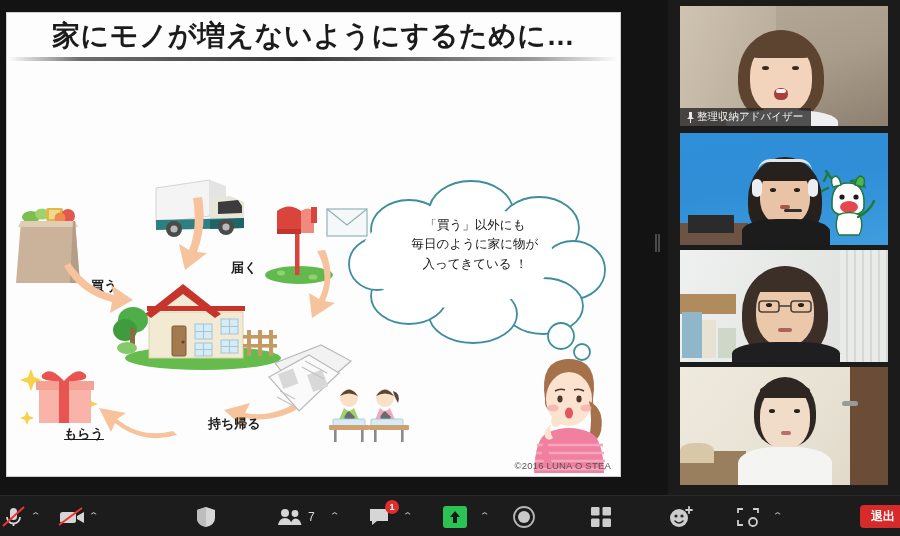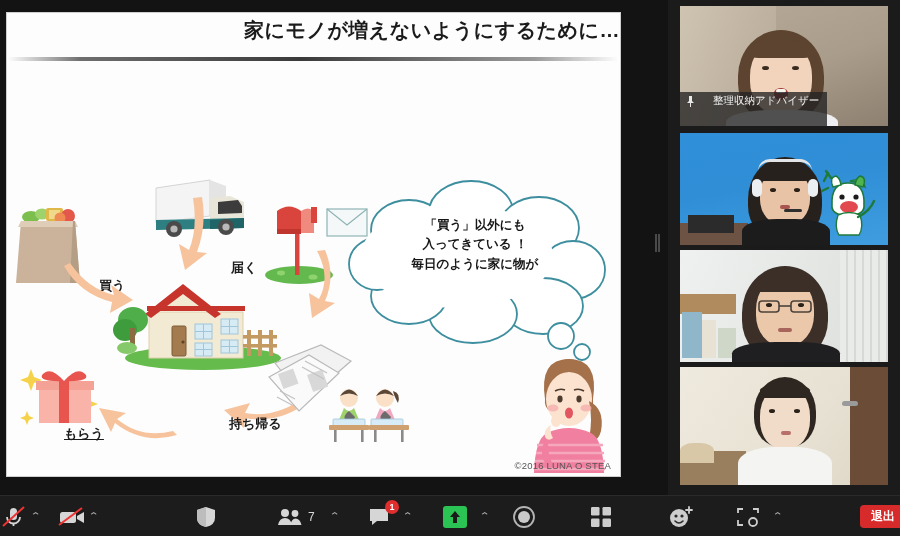--- a/index.html
+++ b/index.html
@@ -4,50 +4,50 @@
 <style>
   html,body{margin:0;padding:0;background:#000;}
   body{width:900px;height:536px;overflow:hidden;
        font-family:"Liberation Sans","DejaVu Sans",sans-serif;}
   #app{position:relative;width:900px;height:536px;background:#1a1a1a;overflow:hidden;}
 
   
   #stage{position:absolute;left:0;top:0;width:668px;height:495px;background:#131313;}
   #slide{position:absolute;left:7px;top:13px;width:613px;height:463px;background:#fdfdfd;
          box-shadow:0 0 0 1px #cfcfcf;overflow:hidden;}
-  .slide-title{position:absolute;left:0;top:4px;width:100%;text-align:right;
-               font-size:20px;font-weight:700;color:#1b1b1b;letter-spacing:.5px;}
+  .slide-title{position:absolute;left:0;top:4px;width:100%;text-align:center;
+               font-size:28px;font-weight:700;color:#1b1b1b;letter-spacing:.5px;}
   .title-rule{position:absolute;left:0;top:44px;width:100%;height:4px;
               background:linear-gradient(to right,#ffffff 0%,#6e6e6e 12%,#3a3a3a 48%,#9a9a9a 86%,#ffffff 100%);}
   .qbox{position:absolute;left:37px;top:58px;width:537px;height:56px;border:2.5px solid #1f7fd0;
         border-radius:13px;display:flex;align-items:center;justify-content:center;background:#fff;}
   .qbox span{font-size:22px;font-weight:700;color:#1167b4;letter-spacing:.5px;}
   .copy{position:absolute;right:9px;bottom:5px;font-size:9.5px;color:#555;letter-spacing:.2px;}
 
   .lbl{position:absolute;font-size:13px;font-weight:700;color:#1c1c1c;}
 
   
   .ill{position:absolute;}
   svg{display:block;overflow:visible;}
 
   
   .bubble-txt{position:absolute;left:368px;top:203px;width:200px;text-align:center;
-              font-size:12.5px;font-weight:700;color:#161616;line-height:1.55;}
+              font-size:12.5px;font-weight:400;color:#161616;line-height:1.55;}
 
   
   #splitter{position:absolute;left:655px;top:234px;width:5px;height:18px;}
   #splitter i{position:absolute;top:0;width:1.5px;height:18px;background:#4a4a4a;}
 
   
   #filmstrip{position:absolute;left:668px;top:0;width:232px;height:495px;background:#1b1b1b;}
   .tile{position:absolute;left:12px;width:208px;overflow:hidden;background:#2a2a2a;}
   .tile .vid{position:absolute;inset:0;overflow:hidden;}
   .tile.active{outline:3px solid #d9e84a;outline-offset:-3px;}
-  .namebar{position:absolute;left:0;bottom:0;height:18px;min-width:96px;padding:0 8px 16px 6px;
-           background:rgba(35,35,35,.78);display:flex;align-items:center;gap:18px;}
+  .namebar{position:absolute;left:0;bottom:0;height:18px;min-width:96px;padding:0 8px 0 6px;
+           background:rgba(35,35,35,.78);display:flex;align-items:center;gap:2px;}
   .namebar .nm{font-size:10.5px;color:#f2f2f2;white-space:nowrap;}
 
   
   .wall{position:absolute;inset:0;}
   .head{position:absolute;border-radius:48% 48% 44% 44%;}
   .hair{position:absolute;border-radius:50% 50% 42% 42%;}
   .torso{position:absolute;border-radius:40% 40% 0 0;}
 
   
   #toolbar{position:absolute;left:0;top:495px;width:900px;height:41px;background:#1c1c1c;
@@ -83,21 +83,21 @@
           <ellipse cx="27" cy="13" rx="7" ry="5.5" fill="#9ed36c"></ellipse>
           <rect x="31" y="7" width="17" height="13" rx="2" fill="#e0b84a"></rect>
           <rect x="34" y="9" width="11" height="9" fill="#f0d98a"></rect>
           <circle cx="53" cy="15" r="7" fill="#e4584b"></circle>
           <circle cx="45" cy="17" r="5.5" fill="#ef8b52"></circle>
           <path d="M6 20 h54 l5 62 h-64 z" fill="#cbb39b"></path>
           <path d="M6 20 h54 l3 6 h-60 z" fill="#e0cdb8"></path>
           <path d="M60 20 l5 62 l-10 0 l3 -62 z" fill="#b59e86"></path>
         </svg>
       </div>
-      <div class="lbl" style="left:92px;top:264px;">買う</div>
+      <div class="lbl" style="left:84px;top:264px;">買う</div>
 
       <div class="ill" style="left:145px;top:163px;">
         <svg width="104" height="64" viewBox="0 0 104 64">
           <path d="M4 12 L58 4 L58 40 L4 47 Z" fill="#f4f4f4" stroke="#d4d4d4" stroke-width="1"></path>
           <path d="M58 4 L74 10 L74 42 L58 40 Z" fill="#e4e4e4"></path>
           <path d="M58 22 L78 20 L92 26 L92 44 L58 46 Z" fill="#e8e6d8"></path>
           <path d="M66 26 L86 24 L90 30 L90 37 L66 38 Z" fill="#3c3c3c"></path>
           <path d="M4 44 L92 42 L92 52 L4 54 Z" fill="#2d7f82"></path>
           <path d="M58 44 L92 42 L92 52 L58 53 Z" fill="#1f6568"></path>
           <circle cx="22" cy="53" r="8" fill="#4a4a4a"></circle>
@@ -197,21 +197,21 @@
             <rect x="42" y="34" width="16" height="18" transform="rotate(-20 42 34)"></rect>
           </g>
           <g stroke="#c3c3c3" stroke-width="1.4">
             <line x1="40" y1="20" x2="62" y2="32"></line>
               <line x1="37" y1="26" x2="59" y2="38"></line>
             <line x1="12" y1="56" x2="27" y2="64"></line>
               <line x1="15" y1="50" x2="30" y2="58"></line>
           </g>
         </svg>
       </div>
-      <div class="lbl" style="left:222px;top:402px;">持ち帰る</div>
+      <div class="lbl" style="left:201px;top:402px;">持ち帰る</div>
 
       <div class="ill" style="left:320px;top:368px;">
         <svg width="86" height="62" viewBox="0 0 86 62">
           <g>
             <circle cx="22" cy="17" r="9" fill="#fbe0c8"></circle>
             <path d="M13 15 q9 -13 18 0 q-9 -5 -18 0 z" fill="#5a4636"></path>
             <path d="M11 40 q11 -16 22 0 z" fill="#9ed36c"></path>
             <path d="M17 27 q5 6 10 0 l5 12 h-20 z" fill="#9ed36c"></path>
             <path d="M22 30 q-6 4 -4 10 q8 3 10 -4 z" fill="#6b6b6b"></path>
           </g>
@@ -251,22 +251,22 @@
             <ellipse cx="30" cy="86" rx="28" ry="26"></ellipse>
         </g>
         <ellipse cx="110" cy="78" rx="96" ry="52" fill="#ffffff"></ellipse>
         <g fill="#ffffff" stroke="#3d8e9e" stroke-width="1.8">
           <circle cx="214" cy="158" r="13"></circle>
             <circle cx="235" cy="174" r="8"></circle>
         </g>
       </svg>
       <div class="bubble-txt">
         <div>「買う」以外にも</div>
+        <div>毎日のように家に物が</div>
         <div>入ってきている ！</div>
-        <div>毎日のように家に物が</div>
       </div>
 
       <div class="ill" style="left:520px;top:340px;">
         <svg width="84" height="120" viewBox="0 0 84 120">
           <path d="M18 46 q-6 -40 24 -40 q30 0 24 40 q2 16 -24 18 q-26 -2 -24 -18 z" fill="#a5714a"></path>
           <ellipse cx="42" cy="46" rx="23" ry="27" fill="#fce3d0"></ellipse>
           <path d="M19 36 q4 -30 23 -30 q19 0 23 30 q-6 -17 -23 -17 q-17 0 -23 17 z" fill="#a5714a"></path>
           <path d="M62 48 q16 8 12 30 q-3 12 -12 8 q4 -20 0 -38 z" fill="#a5714a"></path>
           <g fill="#4c3a2c">
               <ellipse cx="33" cy="46" rx="2.6" ry="3.4"></ellipse>

